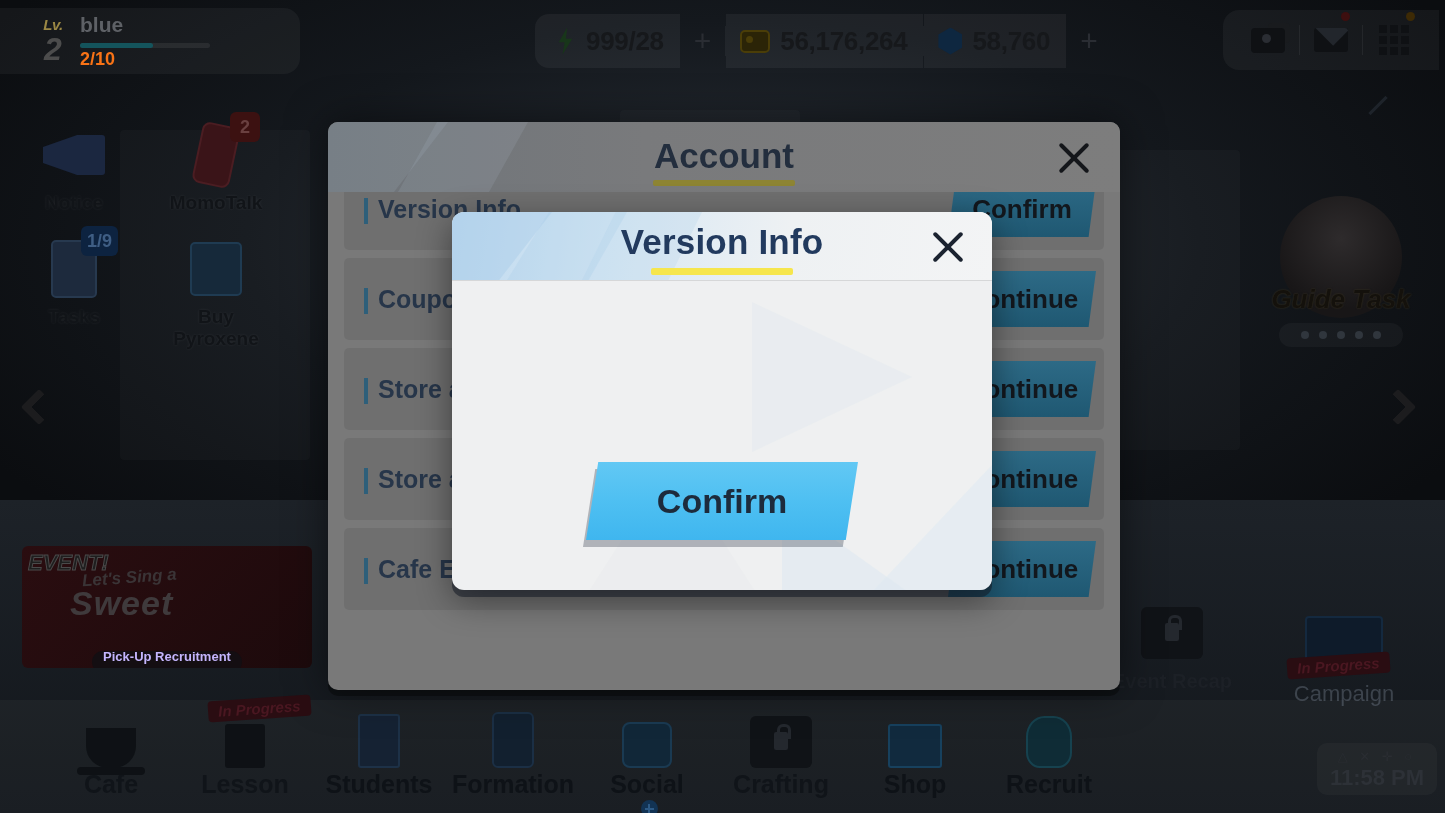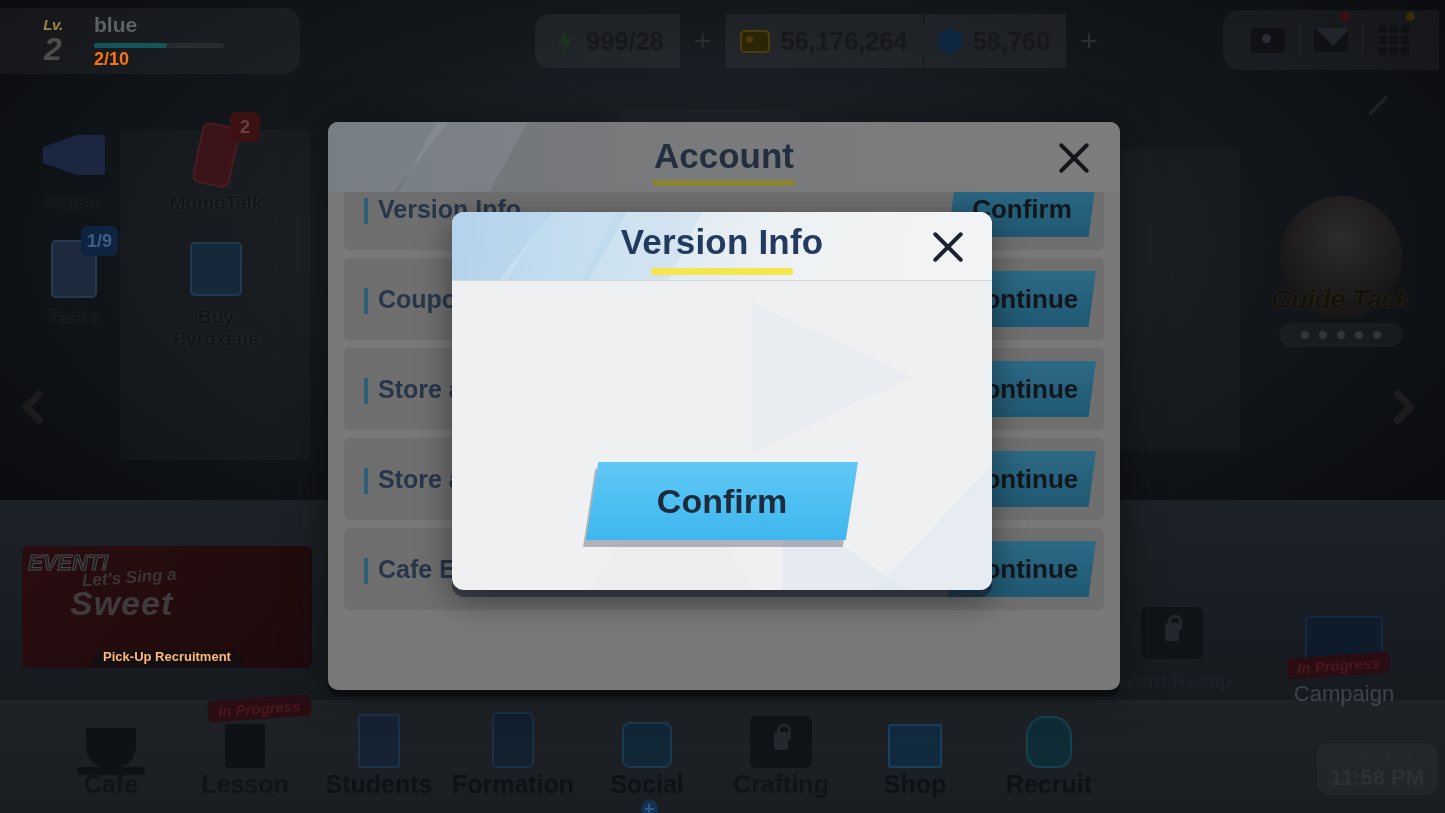--- a/index.html
+++ b/index.html
@@ -30,21 +30,21 @@
 
   .player-box{
     position:absolute; left:0; top:8px; width:300px; height:66px;
     background:rgba(255,255,255,0.045);
     border-radius:0 16px 16px 0;
     display:flex; align-items:center; padding-left:26px;
   }
   .lv-wrap{ text-align:center; width:54px; line-height:1; }
   .lv-label{ font-size:15px; font-style:italic; font-weight:bold; color:#9a8744; letter-spacing:-.5px;}
   .lv-num{ font-size:32px; font-style:italic; font-weight:bold; color:#4c4c4c; margin-top:1px;}
-  .pname{ margin-left:14px; }
+  .pname{ }
   .pname-txt{ font-size:21px; font-weight:bold; color:#5e6166; }
   .xp-track{ width:130px; height:5px; background:rgba(255,255,255,0.07); border-radius:3px; margin-top:6px; position:relative;}
   .xp-fill{ position:absolute; left:0; top:0; height:100%; width:56%; background:#14545c; border-radius:3px;}
   .xp-txt{ font-size:18px; color:#f97316; font-weight:600; margin-top:1px;}
 
   .currency-strip{ position:absolute; left:535px; top:14px; display:flex; align-items:center; gap:0; }
   .cur{
     height:54px; display:flex; align-items:center; gap:10px;
     background:rgba(255,255,255,0.05); padding:0 16px 0 14px;
   }
@@ -96,21 +96,21 @@
     position:absolute; left:22px; top:546px; width:290px; height:122px;
     background:linear-gradient(135deg,#2a0d10 0%,#1d0a0c 100%);
     border-radius:6px; z-index:3; overflow:hidden;
   }
   .eb-tag{ position:absolute; left:6px; top:4px; font-size:22px; font-style:italic; font-weight:bold;
     color:#1e1e1e; -webkit-text-stroke:1px #4a4a4a;}
   .eb-l1{ position:absolute; left:60px; top:22px; font-size:17px; font-style:italic; font-weight:bold; color:#3a3436; transform:rotate(-4deg);}
   .eb-l2{ position:absolute; left:48px; top:38px; font-size:34px; font-style:italic; font-weight:bold; color:#3f3a3c; letter-spacing:1px;}
   .eb-l3{ position:absolute; left:38px; top:68px; font-size:34px; font-style:italic; font-weight:bold; color:#3f3a3c;}
   .eb-pill{ position:absolute; left:70px; top:105px; width:150px; height:22px; background:#140e12; border-radius:11px;
-    font-size:13px; color:#fdba74; text-align:center; line-height:11px; font-weight:bold;}
+    font-size:13px; color:#c4b5fd; text-align:center; line-height:11px; font-weight:bold;}
 
   
   .guide-task{ position:absolute; right:14px; top:196px; width:180px; text-align:center; z-index:3;}
   .gt-portrait{ width:122px; height:122px; border-radius:50%; margin:0 auto;
     background:radial-gradient(circle at 50% 35%,#2e2b2c 0%,#181617 70%);}
   .gt-title{ font-size:26px; font-style:italic; font-weight:bold; color:#14110c; margin-top:-34px;
     text-shadow:0 0 2px #3c3520;}
   .gt-dots{ width:124px; height:24px; border-radius:12px; background:rgba(255,255,255,0.035);
     margin:8px auto 0; display:flex; align-items:center; justify-content:center; gap:10px;}
   .gt-dots i{ width:8px; height:8px; border-radius:50%; background:#30363d;}

